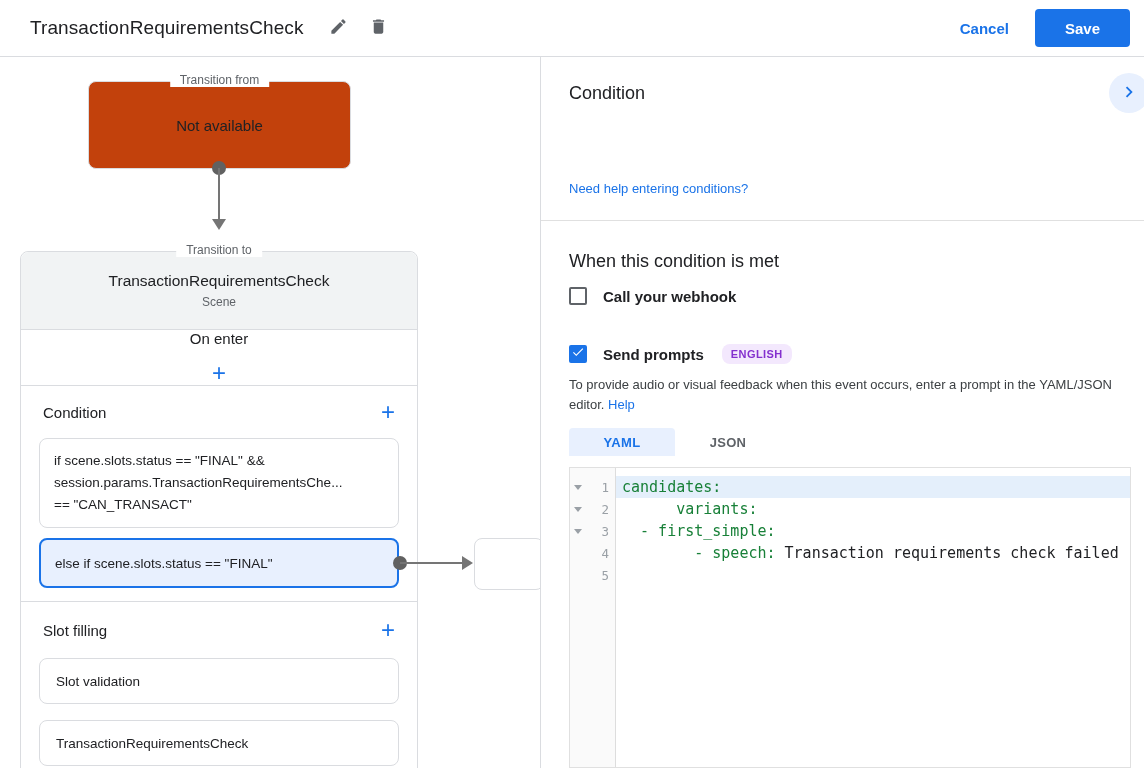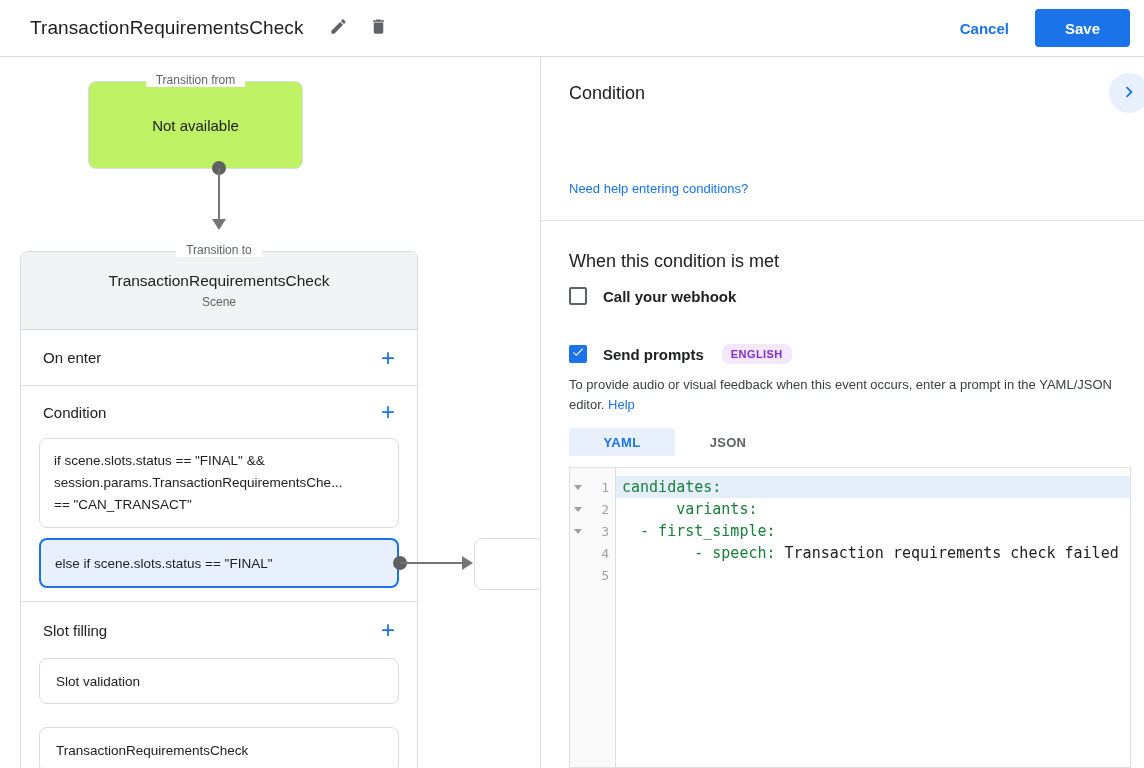--- a/index.html
+++ b/index.html
@@ -21,59 +21,59 @@
   .btn-filled { border:none; background:#1a73e8; color:#fff; font-size:15px; font-weight:700;
                 font-family:inherit; cursor:pointer; border-radius:4px; padding:0 30px;
                 height:38px; }
 
   
   .canvas { position:absolute; left:0; top:57px; width:540px; height:711px;
             background:#fff; overflow:hidden; }
   .legend { position:absolute; top:-9px; left:50%; transform:translateX(-50%);
             background:#fff; padding:0 10px; font-size:12px; color:#5f6368; white-space:nowrap; }
 
-  .tfrom-box { position:absolute; left:88px; top:24px; width:215px; height:88px;
-               border:1px solid #dadce0; border-radius:8px; background:#bef264;
+  .tfrom-box { position:absolute; left:88px; top:24px; width:263px; height:88px;
+               border:1px solid #dadce0; border-radius:8px; background:#c2410c;
                display:flex; align-items:center; justify-content:center; }
   .tfrom-box .value { font-size:15px; color:#202124; }
 
   .v-dot { position:absolute; left:212px; top:104px; width:14px; height:14px;
            border-radius:50%; background:#616161; }
   .v-line { position:absolute; left:218px; top:111px; width:2px; height:53px; background:#757575; }
   .v-arrow { position:absolute; left:212px; top:162px; width:0; height:0;
              border-left:7px solid transparent; border-right:7px solid transparent;
              border-top:11px solid #757575; }
 
   .scene-card { position:absolute; left:20px; top:194px; width:398px; height:610px;
                 border:1px solid #dadce0; border-radius:8px; background:#fff; }
   .card-header { height:78px; background:#f1f3f4; border-bottom:1px solid #dadce0;
                  border-radius:8px 8px 0 0; display:flex; flex-direction:column;
                  align-items:center; justify-content:center; }
   .card-header .t { font-size:15.5px; color:#202124; margin-bottom:5px; }
   .card-header .s { font-size:12px; color:#5f6368; }
 
   .card-row { display:flex; align-items:center; justify-content:space-between;
               padding:0 22px; }
-  .row-56 { height:56px; border-bottom:1px solid #dadce0; }
+  .row-56 { height:56px; border-bottom:1px solid #dadce0;flex-direction:column; }
   .row-52 { height:52px; }
   .row-56b { height:56px; }
   .card-row .lbl { font-size:15px; color:#202124; }
   .plus-btn { border:none; background:transparent; color:#1a73e8; font-size:24px;
               font-weight:300; cursor:pointer; line-height:1; font-family:inherit; }
 
   .cond-section { border-bottom:1px solid #dadce0; padding-bottom:13px; }
   .if-box { margin:0 18px 10px; border:1px solid #dadce0; border-radius:8px;
             padding:11px 14px; font-size:13.5px; line-height:22px; color:#202124;
             background:#fff; cursor:pointer; }
   .else-box { margin:0 18px; height:50px; border:2px solid #1a73e8; border-radius:8px;
               background:#e8f0fe; display:flex; align-items:center; padding:0 14px;
               font-size:13.5px; color:#202124; cursor:pointer; }
 
   .slot-section { padding-bottom:13px; }
-  .slot-box { margin:0 18px 23px; height:46px; border:1px solid #dadce0; border-radius:8px;
+  .slot-box { margin:0 18px 16px; height:46px; border:1px solid #dadce0; border-radius:8px;
               background:#fff; display:flex; align-items:center; padding:17px 16px;
               font-size:13.5px; color:#202124; cursor:pointer; }
 
   .h-dot { position:absolute; left:393px; top:499px; width:14px; height:14px;
            border-radius:50%; background:#616161; }
   .h-line { position:absolute; left:400px; top:505px; width:64px; height:2px; background:#757575; }
   .h-arrow { position:absolute; left:462px; top:499px; width:0; height:0;
              border-top:7px solid transparent; border-bottom:7px solid transparent;
              border-left:11px solid #757575; }
   .target-box { position:absolute; left:474px; top:481px; width:70px; height:52px;

